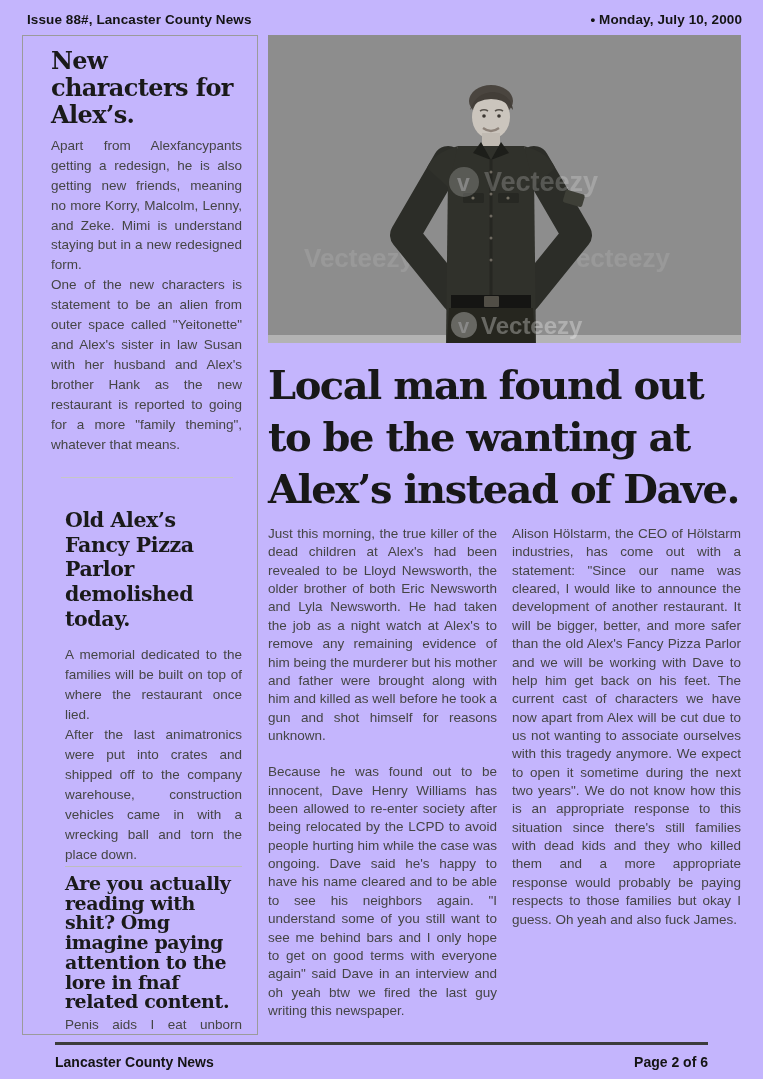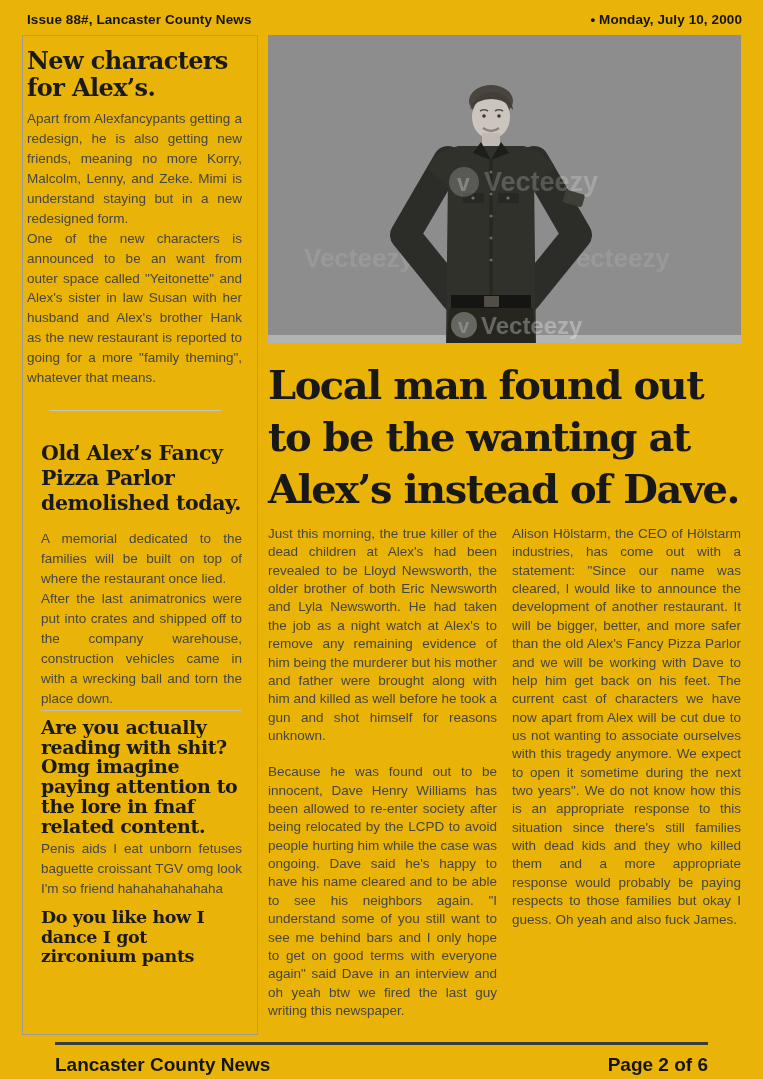--- a/index.html
+++ b/index.html
@@ -2,21 +2,21 @@
 <html><head>
 <meta charset="utf-8">
 <style>
   * { margin: 0; padding: 0; box-sizing: border-box; }
   html, body { background: #ffffff; }
   .page {
     position: relative;
     width: 763px;
     height: 1079px;
     margin: 0 auto;
-    background: #eab308;
+    background: #c4b5fd;
     overflow: hidden;
     font-family: "Liberation Sans", sans-serif;
   }
   
   .topbar {
     display: flex;
     justify-content: space-between;
     align-items: flex-start;
     padding: 12px 21px 0 27px;
     font-weight: 700;
@@ -24,21 +24,21 @@
     letter-spacing: 0.1px;
     color: #141414;
   }
   
   .content { display: flex; align-items: flex-start; margin-top: 8px; }
   .sidebar {
     margin-left: 22px;
     width: 236px;
     height: 1000px;
     border: 1px solid #9b9b9b;
-    padding: 10px 15px 8px 4px;
+    padding: 10px 15px 8px 28px;
     overflow: hidden;
     flex: none;
   }
   .main { width: 473px; margin-left: 10px; flex: none; }
 
   
   .sh1 {
     font-family: "DejaVu Serif", serif;
     font-weight: 700;
     font-size: 24px;
@@ -124,40 +124,40 @@
   }
 
   
   .footer { margin-top: 4px; }
   .frule { height: 3px; background: #3c3c3c; margin: 0 55px; }
   .frow {
     display: flex;
     justify-content: space-between;
     padding: 9px 55px 0;
     font-weight: 700;
-    font-size: 19px;
+    font-size: 14px;
     color: #141414;
   }
 </style>
 </head>
 <body>
 
 <div class="page">
 
   <header class="topbar">
     <span>Issue 88#, Lancaster County News</span>
     <span>• Monday, July 10, 2000</span>
   </header>
 
   <div class="content">
 
     <aside class="sidebar">
       <h2 class="sh1">New characters for Alex’s.</h2>
       <p class="sbody">Apart from Alexfancypants getting a redesign, he is also getting new friends, meaning no more Korry, Malcolm, Lenny, and Zeke. Mimi is understand staying but in a new redesigned form.</p>
-      <p class="sbody">One of the new characters is announced to be an want from outer space called "Yeitonette" and Alex's sister in law Susan with her husband and Alex's brother Hank as the new restaurant is reported to going for a more "family theming", whatever that means.</p>
+      <p class="sbody">One of the new characters is statement to be an alien from outer space called "Yeitonette" and Alex's sister in law Susan with her husband and Alex's brother Hank as the new restaurant is reported to going for a more "family theming", whatever that means.</p>
 
       <hr class="div1">
 
       <section class="indent">
         <h3 class="sh2">Old Alex’s Fancy Pizza Parlor demolished today.</h3>
         <p class="sbody pgap">A memorial dedicated to the families will be built on top of where the restaurant once lied.</p>
         <p class="sbody">After the last animatronics were put into crates and shipped off to the company warehouse, construction vehicles came in with a wrecking ball and torn the place down.</p>
         <hr class="div2">
         <h3 class="sh3">Are you actually reading with shit? Omg imagine paying attention to the lore in fnaf related content.</h3>
         <p class="sbody">Penis aids I eat unborn fetuses baguette croissant TGV omg look I'm so friend hahahahahahaha</p>

